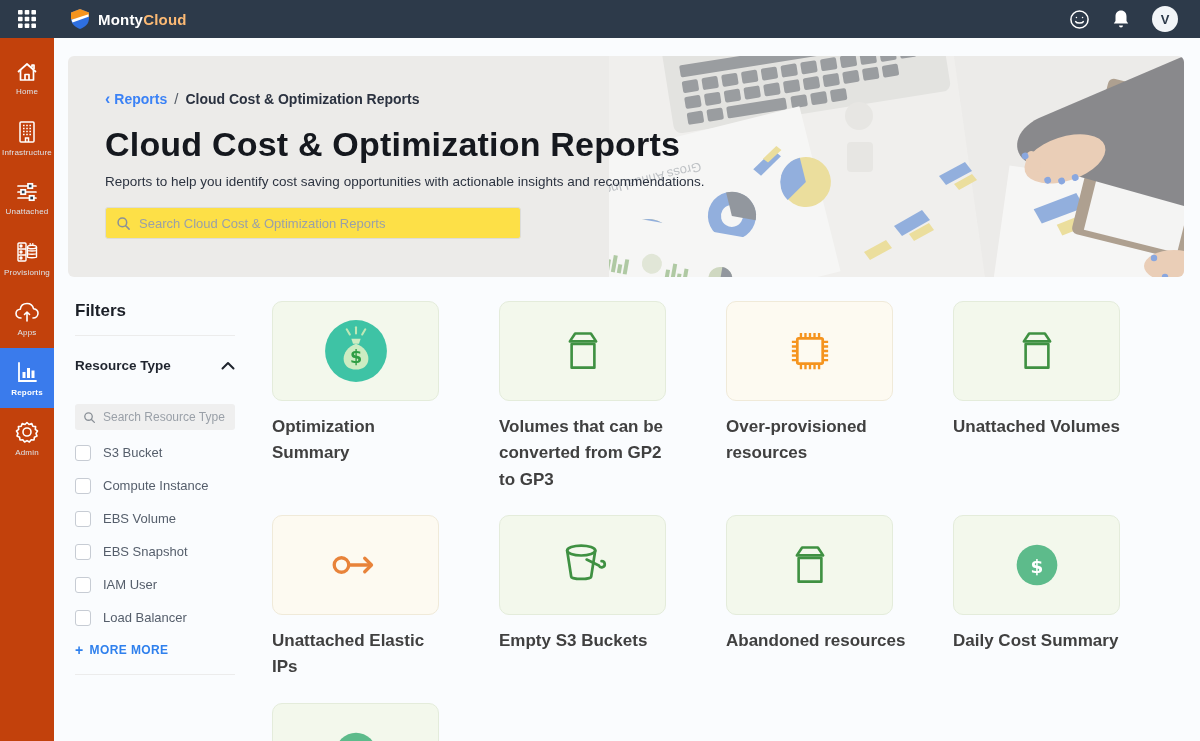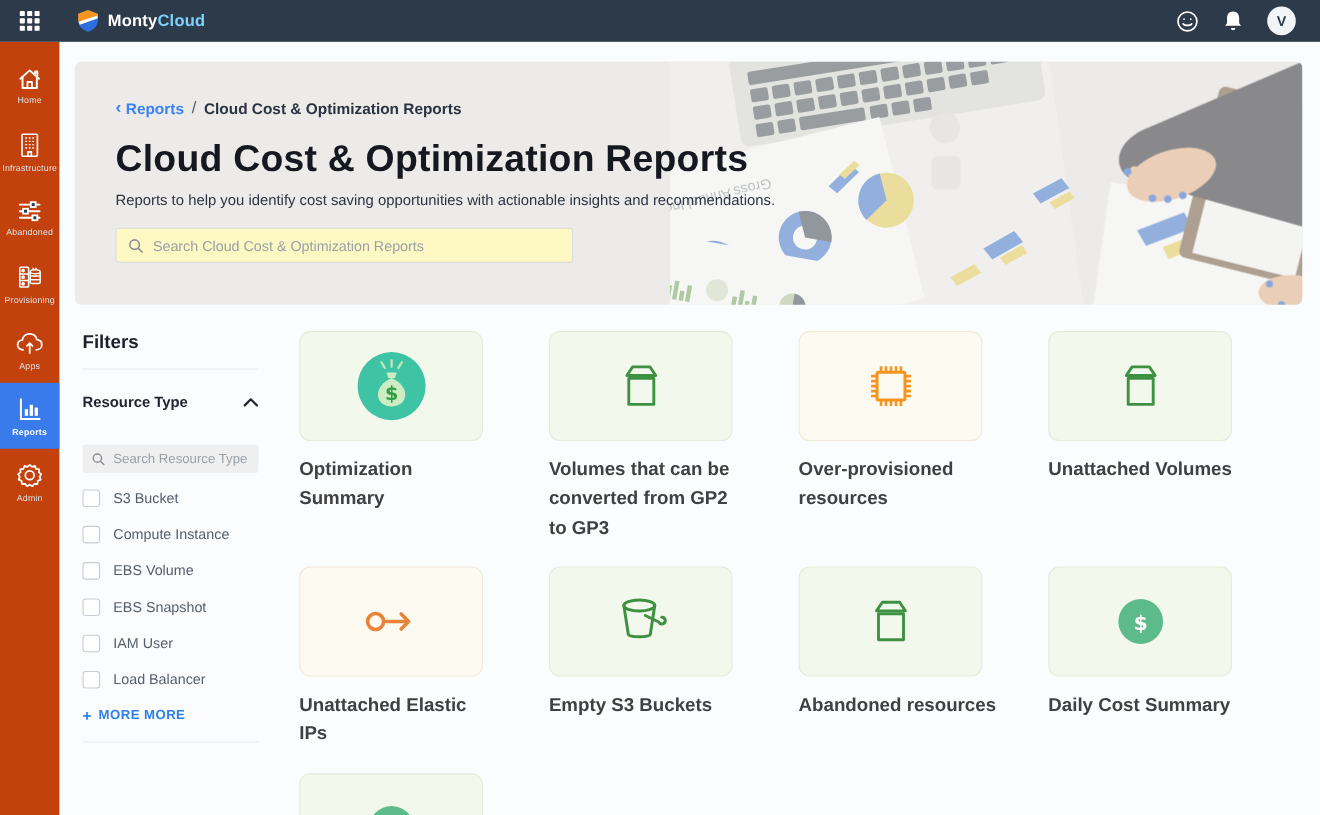--- a/index.html
+++ b/index.html
@@ -8,21 +8,21 @@
 
   .app { position:relative; width:1200px; height:741px; }
 
   
   .topbar { position:absolute; top:0; left:0; width:1200px; height:38px;
     background:#2d3a4a; display:flex; align-items:center; z-index:30; }
   .topbar .grid-btn { width:54px; display:flex; justify-content:center; align-items:center; cursor:pointer; }
   .brand { display:flex; align-items:center; gap:6px; margin-left:14px; cursor:pointer; }
   .brand .brand-text { font-size:15px; font-weight:800; letter-spacing:.2px; }
   .brand .monty { color:#ffffff; }
-  .brand .cloud { color:#7dd3fc; }
+  .brand .cloud { color:#fdba74; }
   .topbar-right { margin-left:auto; display:flex; align-items:center; gap:22px; padding-right:22px; }
   .topbar-right .tb-icon { cursor:pointer; display:flex; align-items:center; }
   .avatar { width:26px; height:26px; border-radius:50%; background:#f2f5f8; color:#2d3a4a;
     font-size:13px; font-weight:700; display:flex; align-items:center; justify-content:center; cursor:pointer; }
 
   
   .sidebar { position:absolute; top:38px; left:0; bottom:0; width:54px; background:#c2410c; z-index:20;
     display:flex; flex-direction:column; padding-top:10px; }
   .side-item { width:54px; height:60px; display:flex; flex-direction:column; align-items:center;
     justify-content:center; gap:4px; cursor:pointer; }
@@ -38,21 +38,21 @@
     border-radius:6px; overflow:hidden; }
   .hero-photo { position:absolute; top:0; right:0; height:221px; width:575px; pointer-events:none; }
   .hero-inner { position:relative; z-index:2; padding:34px 0 0 37px; }
   .breadcrumb { display:flex; align-items:center; gap:7px; font-size:14px; font-weight:700; }
   .breadcrumb .back { color:#3b82f6; display:flex; align-items:center; gap:4px; cursor:pointer; }
   .breadcrumb .chev { font-size:16px; line-height:1; }
   .breadcrumb .sep { color:#555c66; font-weight:400; font-size:15px; }
   .breadcrumb .current { color:#2b3240; }
   .hero-title { margin-top:18px; font-size:34px; font-weight:800; color:#15181e; letter-spacing:.2px; }
   .hero-sub { margin-top:10px; font-size:13.5px; color:#2c3340; }
-  .hero-search { margin-top:18px; width:416px; height:32px; background:#fef9c3; border:1px solid #dcdcda;
+  .hero-search { margin-top:18px; width:416px; height:32px; background:#fde047; border:1px solid #dcdcda;
     border-radius:3px; display:flex; align-items:center; padding:0 10px; gap:8px; }
   .hero-search input { border:none; outline:none; background:transparent; font-size:13px; color:#333;
     width:100%; font-family:"Liberation Sans", sans-serif; }
   .hero-search input::placeholder { color:#9aa0a8; }
 
   
   .content { display:flex; padding:24px 16px 0 21px; }
 
   
   .filters { width:160px; flex:0 0 160px; margin-right:37px; }
@@ -168,21 +168,21 @@
         <span class="ic">
           <svg width="24" height="22" viewBox="0 0 24 22" fill="none" stroke="#fff" stroke-width="1.7" stroke-linecap="round">
             <path d="M3 5 H21"></path>
             <rect x="13" y="2.8" width="4.4" height="4.4" fill="#2d3a4a" stroke="#fff"></rect>
             <path d="M3 11 H21"></path>
             <rect x="6" y="8.8" width="4.4" height="4.4" fill="#2d3a4a" stroke="#fff"></rect>
             <path d="M3 17 H21"></path>
             <rect x="14.5" y="14.8" width="4.4" height="4.4" fill="#2d3a4a" stroke="#fff"></rect>
           </svg>
         </span>
-        <span class="lbl">Abandoned</span>
+        <span class="lbl">Unattached</span>
       </div>
 
       <div class="side-item">
         <span class="ic">
           <svg width="24" height="24" viewBox="0 0 24 24" fill="none" stroke="#fff" stroke-width="1.4">
             <rect x="3" y="3" width="8" height="18" rx="1"></rect>
             <path d="M3 9 H11 M3 15 H11"></path>
             <circle cx="6" cy="6" r="1" fill="#fff"></circle>
             <circle cx="6" cy="12" r="1" fill="#fff"></circle>
             <circle cx="6" cy="18" r="1" fill="#fff"></circle>

